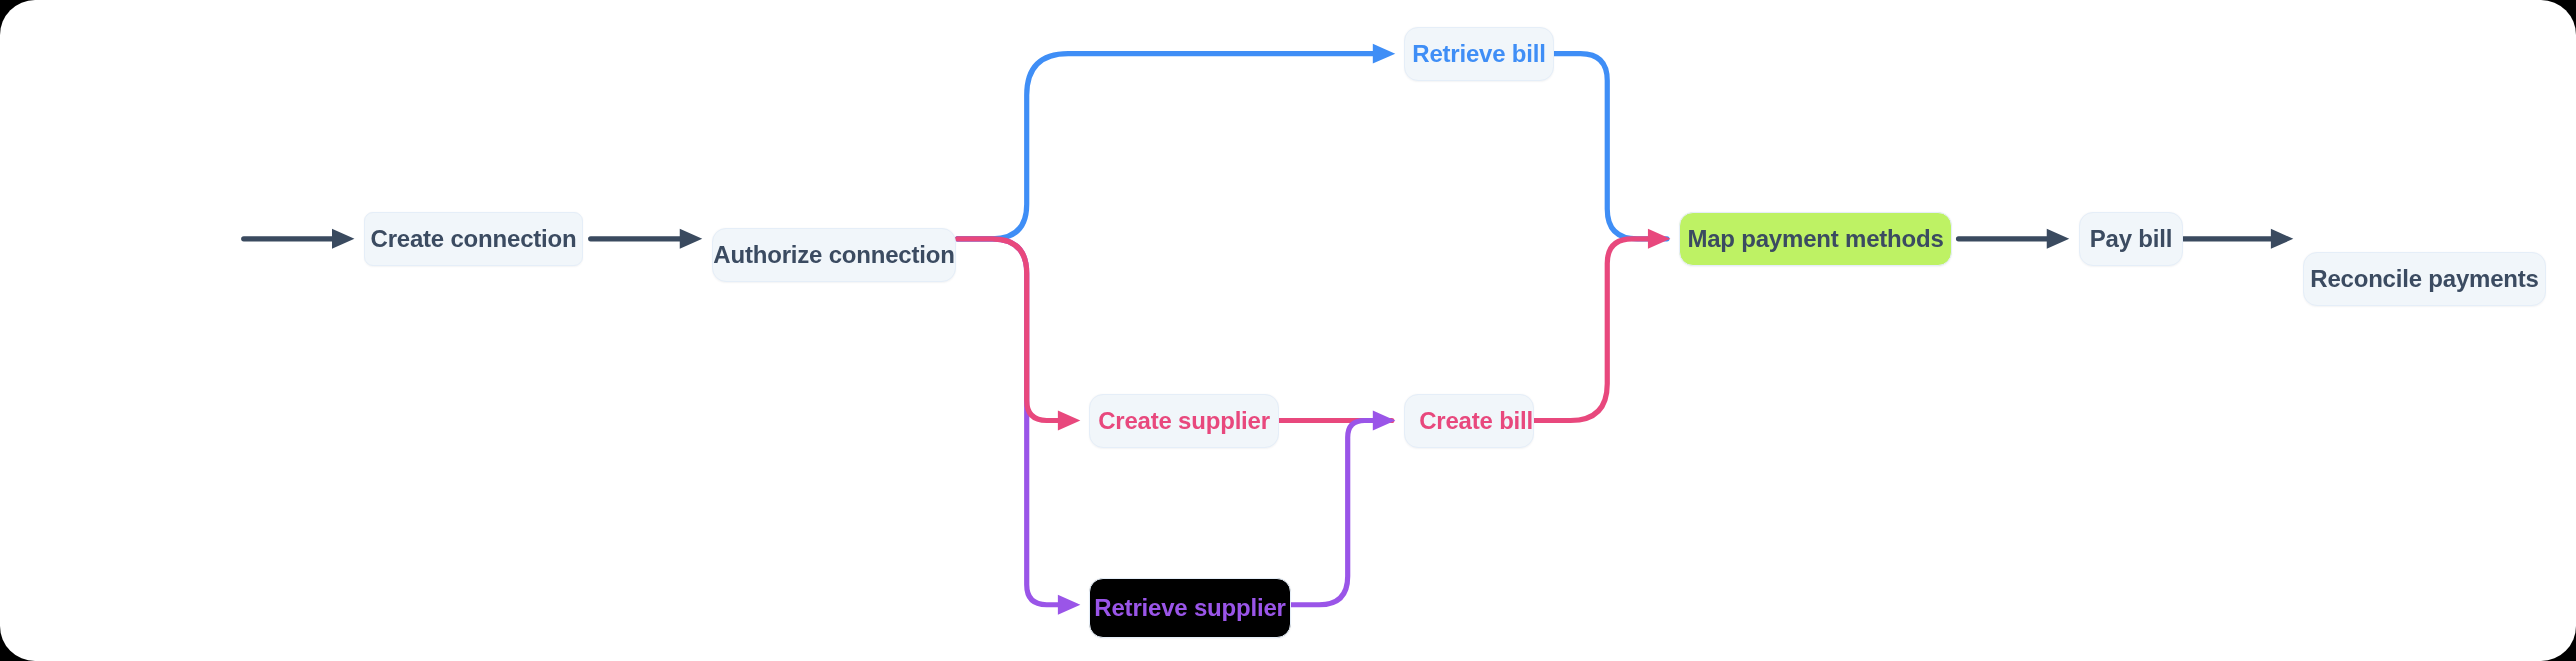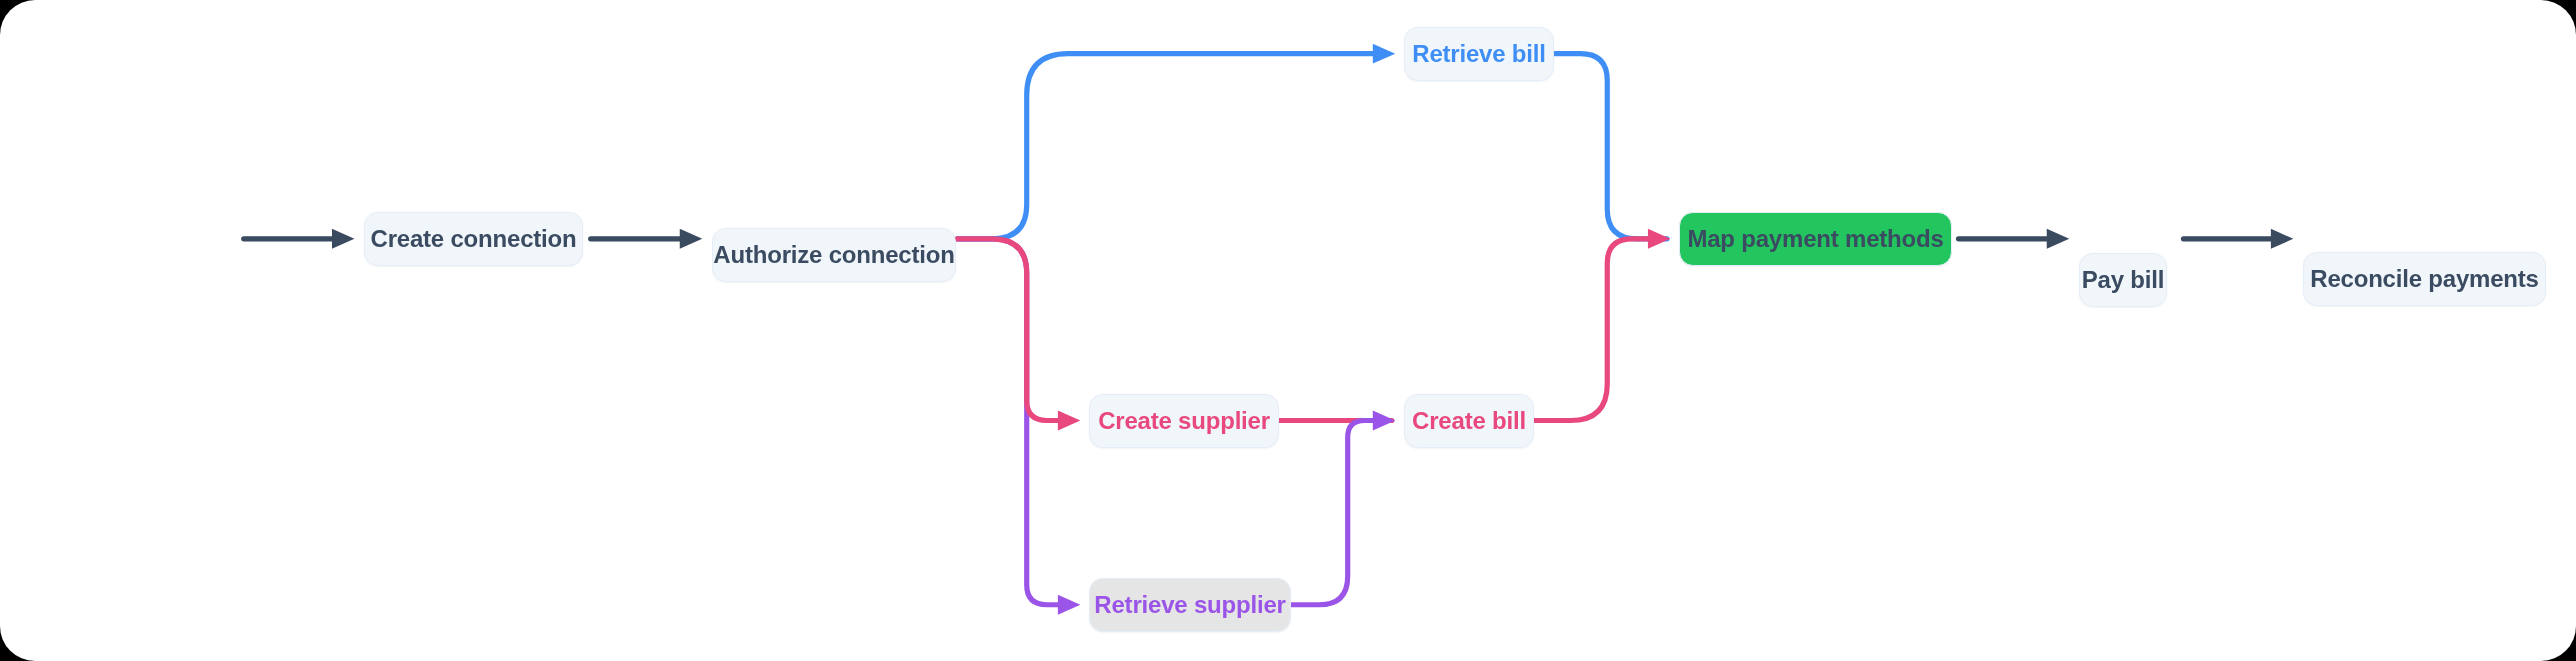--- a/index.html
+++ b/index.html
@@ -65,42 +65,42 @@
       <path d="M 281 276 L 393 276" fill="none" stroke="#3a4a5f" stroke-width="6" stroke-linecap="round"></path>
       <path d="M 409 276 L 383 287.5 L 383 264.5 Z" fill="#3a4a5f"></path>
       <path d="M 682 276 L 795 276" fill="none" stroke="#3a4a5f" stroke-width="6" stroke-linecap="round"></path>
       <path d="M 811 276 L 785 287.5 L 785 264.5 Z" fill="#3a4a5f"></path>
       <path d="M 2263 276 L 2375 276" fill="none" stroke="#3a4a5f" stroke-width="6" stroke-linecap="round"></path>
       <path d="M 2391 276 L 2365 287.5 L 2365 264.5 Z" fill="#3a4a5f"></path>
       <path d="M 2523 276 L 2634 276" fill="none" stroke="#3a4a5f" stroke-width="6" stroke-linecap="round"></path>
       <path d="M 2650 276 L 2624 287.5 L 2624 264.5 Z" fill="#3a4a5f"></path>
     </svg>
   <div class="nodes-layer">
-      <div class="node" style="left: 364px; top: 212px; width: 219px; height: 54px; color: rgb(59, 75, 97); background: rgb(241, 246, 250); border-color: rgb(229, 238, 248);">
+      <div class="node" style="left: 364px; top: 212px; width: 219px; height: 54px; color: rgb(59, 75, 97); background: rgb(241, 246, 250); border-color: rgb(229, 238, 248); border-radius: 9px;">
         <span>Create connection</span>
       </div>
       <div class="node" style="left: 712px; top: 228px; width: 244px; height: 54px; color: rgb(59, 75, 97); background: rgb(241, 246, 250); border-color: rgb(229, 238, 248); text-align: center;">
         <span>Authorize connection</span>
       </div>
       <div class="node" style="left: 1404px; top: 27px; width: 150px; height: 54px; color: rgb(63, 142, 246); background: rgb(241, 246, 250); border-color: rgb(229, 238, 248);">
         <span>Retrieve bill</span>
       </div>
       <div class="node" style="left: 1089px; top: 394px; width: 190px; height: 54px; color: rgb(232, 72, 125); background: rgb(241, 246, 250); border-color: rgb(229, 238, 248);">
         <span>Create supplier</span>
       </div>
-      <div class="node" style="left: 1404px; top: 394px; width: 130px; height: 54px; color: rgb(232, 72, 125); background: rgb(241, 246, 250); border-color: rgb(229, 238, 248);">
+      <div class="node" style="left: 1404px; top: 394px; width: 130px; height: 54px; color: rgb(232, 72, 125); background: rgb(241, 246, 250); border-color: rgb(229, 238, 248); justify-content: flex-end;">
         <span>Create bill</span>
       </div>
-      <div class="node" style="left: 1089px; top: 578px; width: 202px; height: 54px; color: rgb(154, 85, 232); background: #e5e5e5; border-color: rgb(229, 238, 248);">
+      <div class="node" style="left: 1089px; top: 578px; width: 202px; height: 60px; color: rgb(154, 85, 232); background: #000000; border-color: rgb(229, 238, 248);">
         <span>Retrieve supplier</span>
       </div>
-      <div class="node" style="left: 1679px; top: 212px; width: 273px; height: 54px; color: rgb(59, 75, 97); background: #22c55e; border-color: rgb(229, 238, 248);">
+      <div class="node" style="left: 1679px; top: 212px; width: 273px; height: 54px; color: rgb(59, 75, 97); background: #bef264; border-color: rgb(229, 238, 248);">
         <span>Map payment methods</span>
       </div>
-      <div class="node" style="left: 2079px; top: 212px; width: 88px; height: 54px; color: rgb(59, 75, 97); background: rgb(241, 246, 250); border-color: rgb(229, 238, 248); margin-top: 41px;">
+      <div class="node" style="left: 2079px; top: 212px; width: 104px; height: 54px; color: rgb(59, 75, 97); background: rgb(241, 246, 250); border-color: rgb(229, 238, 248);">
         <span>Pay bill</span>
       </div>
       <div class="node" style="left: 2303px; top: 212px; width: 243px; height: 54px; color: rgb(59, 75, 97); background: rgb(241, 246, 250); border-color: rgb(229, 238, 248); margin-top: 40px;">
         <span>Reconcile payments</span>
       </div>
     </div>
 </div>
 
 
 </body></html>

